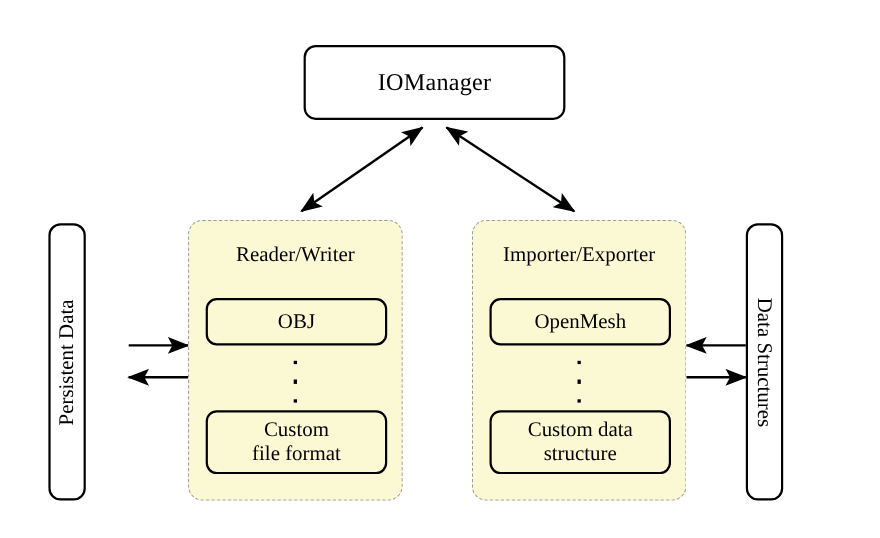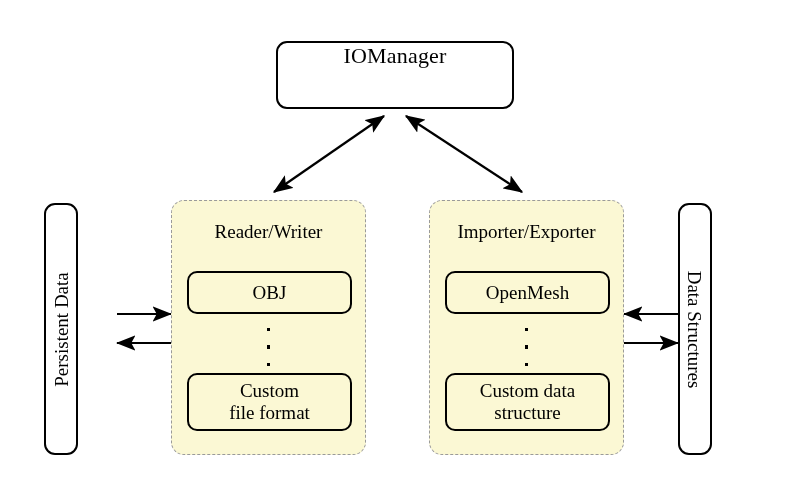--- a/index.html
+++ b/index.html
@@ -30,21 +30,21 @@
   }
 
   
   .hard-box {
     position: absolute;
     box-sizing: border-box;
     border: 2.6px solid #000000;
     border-radius: 11px;
     background: #ffffff;
     display: flex;
-    align-items: flex-start;
+    align-items: center;
     justify-content: center;
   }
   .io-manager {
     left: 276px;
     top: 41px;
     width: 238px;
     height: 68px;
   }
   .io-manager-label {
     font-size: 22px;

